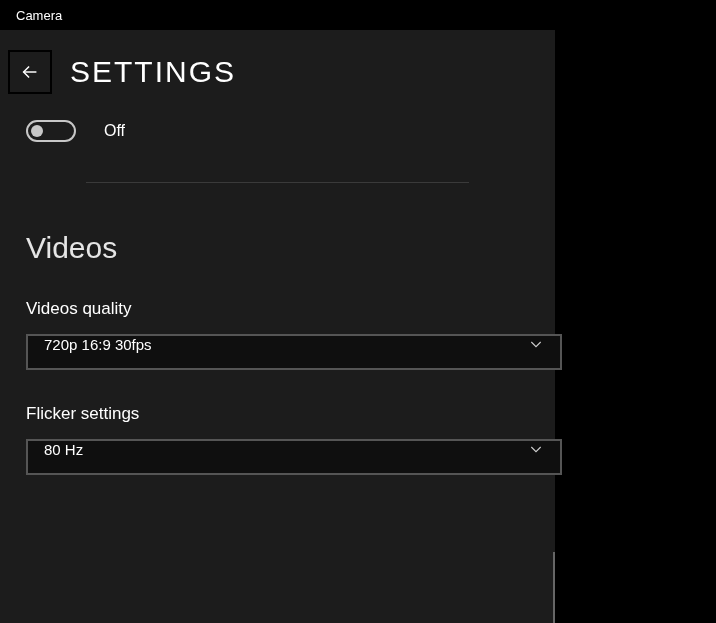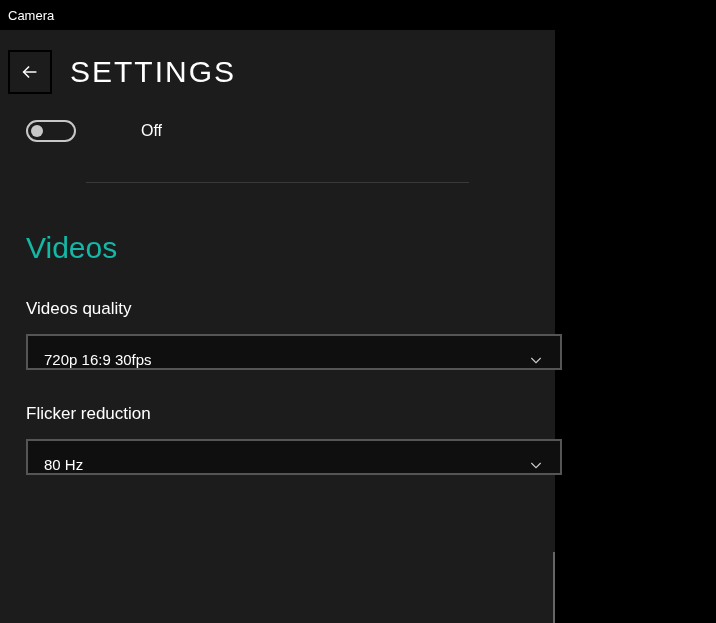--- a/index.html
+++ b/index.html
@@ -12,21 +12,21 @@
       height: 623px;
       background: #000;
       font-family: "Segoe UI", -apple-system, sans-serif;
       color: #fff;
       overflow: hidden;
       position: relative;
     }
     .app-title {
       position: absolute;
       top: 8px;
-      left: 8px;
+      left: 16px;
       font-size: 13px;
       font-weight: 400;
       color: #fff;
     }
     .content-panel {
       position: absolute;
       top: 30px;
       left: 0;
       width: 555px;
       height: 593px;
@@ -56,21 +56,20 @@
       font-size: 30px;
       font-weight: 300;
       letter-spacing: 2px;
       margin-left: 18px;
       color: #fff;
     }
     .toggle-row {
       display: flex;
       align-items: center;
       padding: 26px 0 0 26px;
-      gap: 37px;
     }
     .toggle-switch {
       width: 50px;
       height: 22px;
       border: 2px solid #c7c7c7;
       border-radius: 22px;
       position: relative;
       cursor: pointer;
       background: transparent;
     }
@@ -91,40 +90,40 @@
     }
     .divider {
       margin: 40px 86px 0 86px;
       height: 1px;
       background: #3a3a3a;
     }
     .section-title {
       font-size: 30px;
       font-weight: 300;
       margin: 48px 0 0 26px;
-      color: #14b8a6;
+      color: #e5e5e5;
     }
     .field {
       margin: 34px 0 0 26px;
     }
     .field-label {
       font-size: 17px;
       font-weight: 400;
       color: #fff;
     }
     .select-wrap {
       margin-top: 15px;
     }
     .select {
       width: 536px;
       height: 36px;
       border: 2px solid #555;
       background: #0f0f0f;
       display: flex;
-      align-items: flex-end;
+      align-items: flex-start;
       justify-content: space-between;
       padding: 0 16px;
       cursor: pointer;
     }
     .select-value {
       font-size: 15px;
       color: #fff;
     }
     .chevron {
       width: 16px;
@@ -180,21 +179,21 @@
       <div class="select">
         <span class="select-value">720p 16:9 30fps</span>
         <svg class="chevron" viewBox="0 0 24 24" fill="none" stroke="currentColor" stroke-width="1.6">
           <path d="M5 9L12 16L19 9"></path>
         </svg>
       </div>
     </div>
   </div>
 
   <div class="field">
-    <div class="field-label">Flicker reduction</div>
+    <div class="field-label">Flicker settings</div>
     <div class="select-wrap">
       <div class="select">
         <span class="select-value">80 Hz</span>
         <svg class="chevron" viewBox="0 0 24 24" fill="none" stroke="currentColor" stroke-width="1.6">
           <path d="M5 9L12 16L19 9"></path>
         </svg>
       </div>
     </div>
   </div>
 

